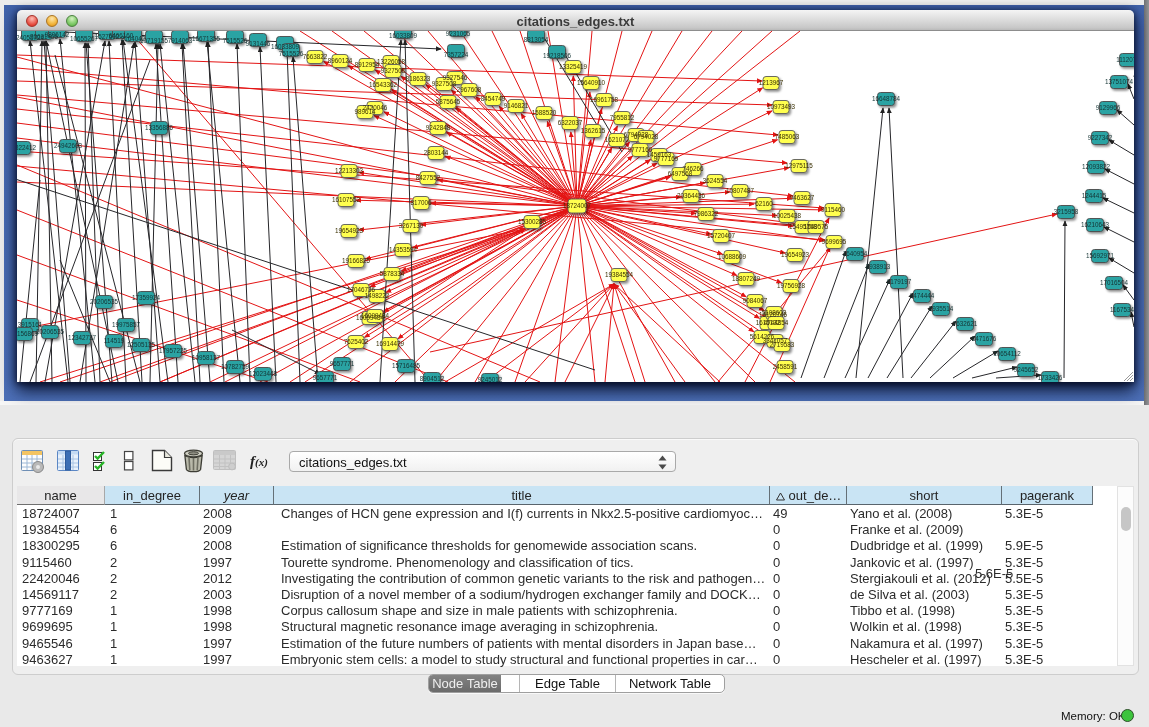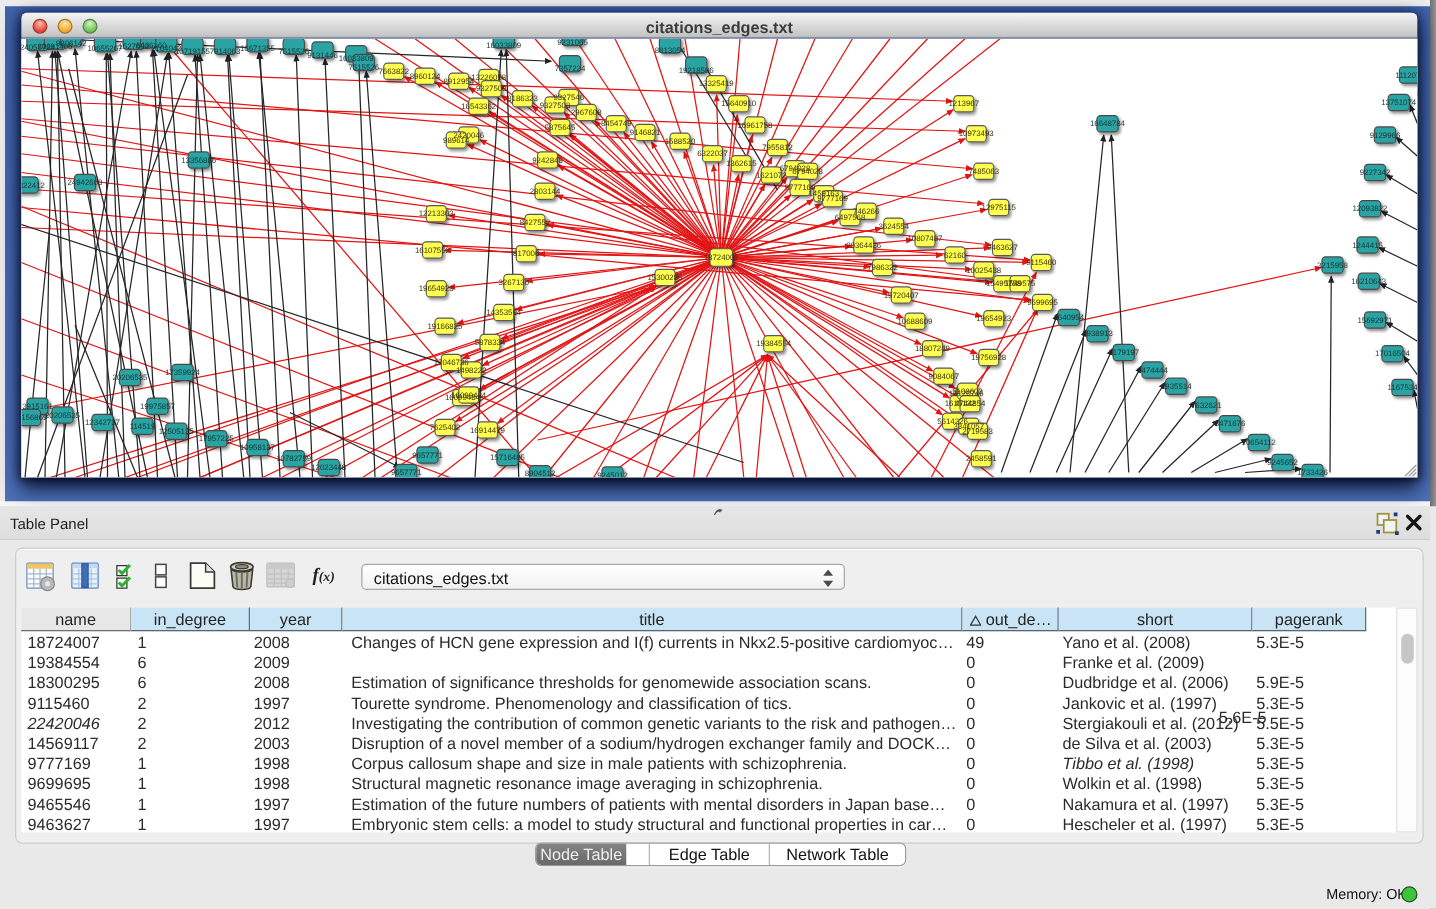--- a/index.html
+++ b/index.html
@@ -575,36 +575,20 @@
           <g stroke="#9a9a9a" stroke-width="1">
             <line x1="1124" y1="381" x2="1133" y2="372"></line>
             <line x1="1127" y1="381" x2="1133" y2="375"></line>
             <line x1="1130" y1="381" x2="1133" y2="378"></line>
           </g>
         </svg>
       </div>
     </div>
   </div>
   <div id="tpanel">
-    <div id="tphead">
-      <div id="divot"><svg width="14" height="9">
-          <path d="M2,8 Q5,1 9,4 L7,6 Q5,4 3,8 z" fill="#5a5a5a"></path>
-        </svg></div>
-      <div class="t">Table Panel</div>
-      <svg width="20" height="19" style="position:absolute; left:1100px; top:4px;">
-        <rect x="2" y="2" width="9" height="9" fill="#eef4fa" stroke="#9f9238" stroke-width="1.4"></rect>
-        <rect x="7" y="7" width="10" height="10" fill="#eef4fa" stroke="#9f9238" stroke-width="1.4"></rect>
-        <rect x="15" y="1" width="3" height="3" fill="#1d3f7d"></rect>
-        <rect x="1" y="15" width="3" height="3" fill="#1d3f7d"></rect>
-        <rect x="16" y="16" width="3" height="3" fill="#1d3f7d"></rect>
-      </svg>
-      <svg width="14" height="14" style="position:absolute; left:1124px; top:6px;">
-        <path d="M2,2 L12,12 M12,2 L2,12" stroke="#141414" stroke-width="2.6" stroke-linecap="round"></path>
-      </svg>
-    </div>
     <div id="innerpanel"></div>
     <div id="toolbar">
       <svg width="290" height="30" style="position:absolute; left:17px; top:4px;">
         <g transform="translate(4,1)">
           <rect x="0.5" y="0.5" width="21" height="20" rx="1" fill="#fdfdfd" stroke="#6f8fb5"></rect>
           <rect x="1" y="1" width="20" height="4" fill="#f3c463"></rect>
           <path d="M1,9 h20 M1,13 h20 M1,17 h20 M6,5 v15 M11,5 v15 M16,5 v15" stroke="#9db8d6" stroke-width="1"></path>
           <circle cx="17" cy="17" r="5.5" fill="#b9b9b9" stroke="#8a8a8a"></circle>
           <circle cx="17" cy="17" r="2" fill="#e9e9e9"></circle>
         </g>
@@ -646,21 +630,21 @@
     <div id="combo">
       <div class="txt">citations_edges.txt</div>
       <svg width="11" height="15" style="position:absolute; right:7px; top:3px;">
         <path d="M5.5,0.5 L9.5,5.5 L1.5,5.5 z" fill="#4a4a4a"></path>
         <path d="M5.5,14.5 L9.5,9.5 L1.5,9.5 z" fill="#4a4a4a"></path>
       </svg>
     </div>
     <div id="tbl">
       <div class="hcell hgrey" style="left:0; width:88px;">name</div>
       <div class="hcell" style="left:88px; width:95px;">in_degree</div>
-      <div class="hcell" style="left:183px; width:74px;">year</div>
+      <div class="hcell" style="left:183px; width:74px;font-style:italic;">year</div>
       <div class="hcell" style="left:257px; width:496px;">title</div>
       <div class="hcell" style="left:753px; width:77px; text-align:left; padding-left:6px;"><svg width="9" height="9" style="vertical-align:-1px;">
           <path d="M4.5,1 L8.5,8 L0.5,8 z" fill="none" stroke="#333" stroke-width="1"></path>
         </svg> out_de…</div>
       <div class="hcell" style="left:830px; width:155px;">short</div>
       <div class="hcell" style="left:985px; width:91px;">pagerank</div>
       <div class="row" style="left:0; top:19.0px; width:1100px;">
         <span style="left:5px;">18724007</span>
         <span style="left:93px;">1</span>
         <span style="left:186px;">2008</span>
@@ -676,34 +660,34 @@
         <span style="left:756px;">0</span>
         <span style="left:833px;">Franke et al. (2009)</span>
         <span style="left:958px;margin-top:44px;">5.6E-5</span>
       </div>
       <div class="row" style="left:0; top:51.4px; width:1100px;">
         <span style="left:5px;">18300295</span>
         <span style="left:93px;">6</span>
         <span style="left:186px;">2008</span>
         <span style="left:264px;">Estimation of significance thresholds for genomewide association scans.</span>
         <span style="left:756px;">0</span>
-        <span style="left:833px;">Dudbridge et al. (2006)</span>
+        <span style="left:833px;">Dudbridge et al. (1999)</span>
         <span style="left:988px;">5.9E-5</span>
       </div>
       <div class="row" style="left:0; top:67.6px; width:1100px;">
         <span style="left:5px;">9115460</span>
         <span style="left:93px;">2</span>
         <span style="left:186px;">1997</span>
         <span style="left:264px;">Tourette syndrome. Phenomenology and classification of tics.</span>
         <span style="left:756px;">0</span>
         <span style="left:833px;">Jankovic et al. (1997)</span>
         <span style="left:988px;">5.3E-5</span>
       </div>
       <div class="row" style="left:0; top:83.8px; width:1100px;">
-        <span style="left:5px;font-style:italic;">22420046</span>
+        <span style="left:5px;">22420046</span>
         <span style="left:93px;">2</span>
         <span style="left:186px;">2012</span>
         <span style="left:264px;">Investigating the contribution of common genetic variants to the risk and pathogen…</span>
         <span style="left:756px;">0</span>
         <span style="left:833px;">Stergiakouli et al. (2012)</span>
         <span style="left:988px;">5.5E-5</span>
       </div>
       <div class="row" style="left:0; top:100.0px; width:1100px;padding-left:48px;">
         <span style="left:5px;">14569117</span>
         <span style="left:93px;">2</span>
@@ -712,21 +696,21 @@
         <span style="left:756px;">0</span>
         <span style="left:833px;">de Silva et al. (2003)</span>
         <span style="left:988px;">5.3E-5</span>
       </div>
       <div class="row" style="left:0; top:116.2px; width:1100px;">
         <span style="left:5px;">9777169</span>
         <span style="left:93px;">1</span>
         <span style="left:186px;">1998</span>
         <span style="left:264px;">Corpus callosum shape and size in male patients with schizophrenia.</span>
         <span style="left:756px;">0</span>
-        <span style="left:833px;font-style:italic;">Tibbo et al. (1998)</span>
+        <span style="left:833px;">Tibbo et al. (1998)</span>
         <span style="left:988px;">5.3E-5</span>
       </div>
       <div class="row" style="left:0; top:132.4px; width:1100px;">
         <span style="left:5px;">9699695</span>
         <span style="left:93px;">1</span>
         <span style="left:186px;">1998</span>
         <span style="left:264px;">Structural magnetic resonance image averaging in schizophrenia.</span>
         <span style="left:756px;">0</span>
         <span style="left:833px;">Wolkin et al. (1998)</span>
         <span style="left:988px;">5.3E-5</span>

